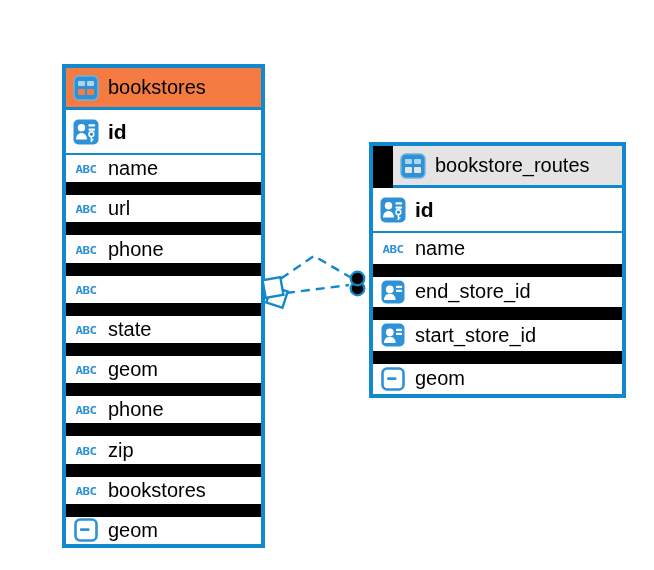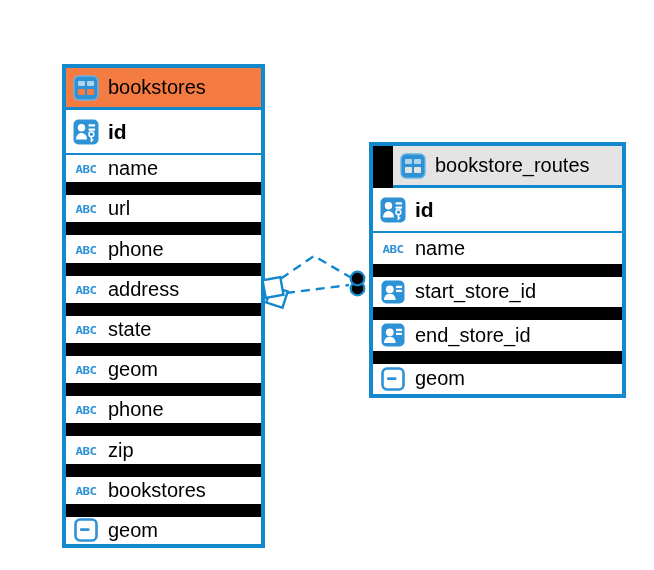--- a/index.html
+++ b/index.html
@@ -129,21 +129,20 @@
       <div class="row">
         <span class="abc">ABC</span>
         <span>url</span>
       </div>
       <div class="row">
         <span class="abc">ABC</span>
         <span>phone</span>
       </div>
       <div class="row">
         <span class="abc">ABC</span>
-        <span>address</span>
       </div>
       <div class="row">
         <span class="abc">ABC</span>
         <span>state</span>
       </div>
       <div class="row">
         <span class="abc">ABC</span>
         <span>geom</span>
       </div>
       <div class="row">
@@ -207,33 +206,33 @@
       <div class="row">
         <span class="icon-box">
           <svg width="24" height="24" viewBox="0 0 24 24">
             <rect class="ic-fill" x="0.5" y="0.5" width="23" height="23" rx="5"></rect>
             <circle class="ic-white" cx="8.8" cy="9.3" r="3.9"></circle>
             <path class="ic-white" d="M3 20 c0-4.2 2.7-6.2 5.8-6.2 s5.8 2 5.8 6.2 z"></path>
             <rect class="ic-white" x="15" y="5.8" width="6" height="2.3" rx="0.6"></rect>
             <rect class="ic-white" x="15" y="9.8" width="6" height="2.3" rx="0.6"></rect>
           </svg>
         </span>
-        <span>start_store_id</span>
+        <span>end_store_id</span>
       </div>
       <div class="row">
         <span class="icon-box">
           <svg width="24" height="24" viewBox="0 0 24 24">
             <rect class="ic-fill" x="0.5" y="0.5" width="23" height="23" rx="5"></rect>
             <circle class="ic-white" cx="8.8" cy="9.3" r="3.9"></circle>
             <path class="ic-white" d="M3 20 c0-4.2 2.7-6.2 5.8-6.2 s5.8 2 5.8 6.2 z"></path>
             <rect class="ic-white" x="15" y="5.8" width="6" height="2.3" rx="0.6"></rect>
             <rect class="ic-white" x="15" y="9.8" width="6" height="2.3" rx="0.6"></rect>
           </svg>
         </span>
-        <span>end_store_id</span>
+        <span>start_store_id</span>
       </div>
       <div class="row">
         <span class="icon-box">
           <svg width="24" height="24" viewBox="0 0 24 24">
             <rect class="geo-frame" x="1.5" y="1.5" width="21" height="21" rx="4.5"></rect>
             <rect class="geo-dash" x="6" y="10.3" width="9.5" height="2.8" rx="1"></rect>
           </svg>
         </span>
         <span>geom</span>
       </div>

